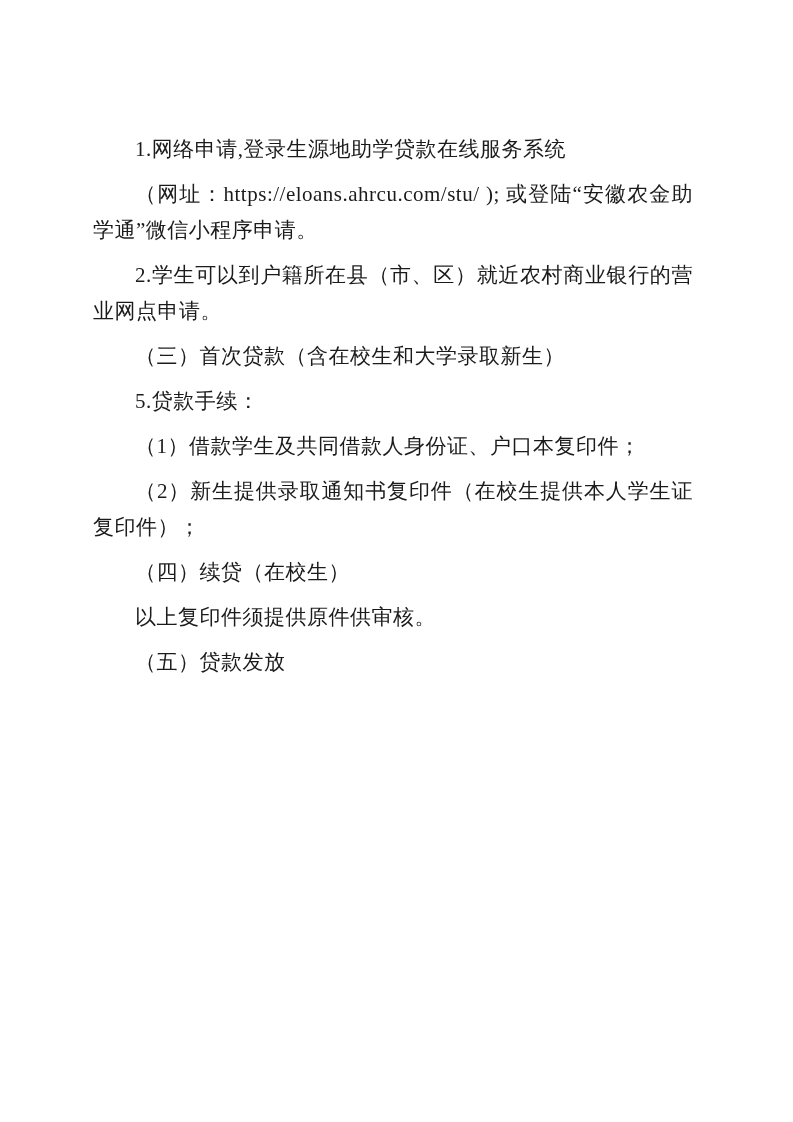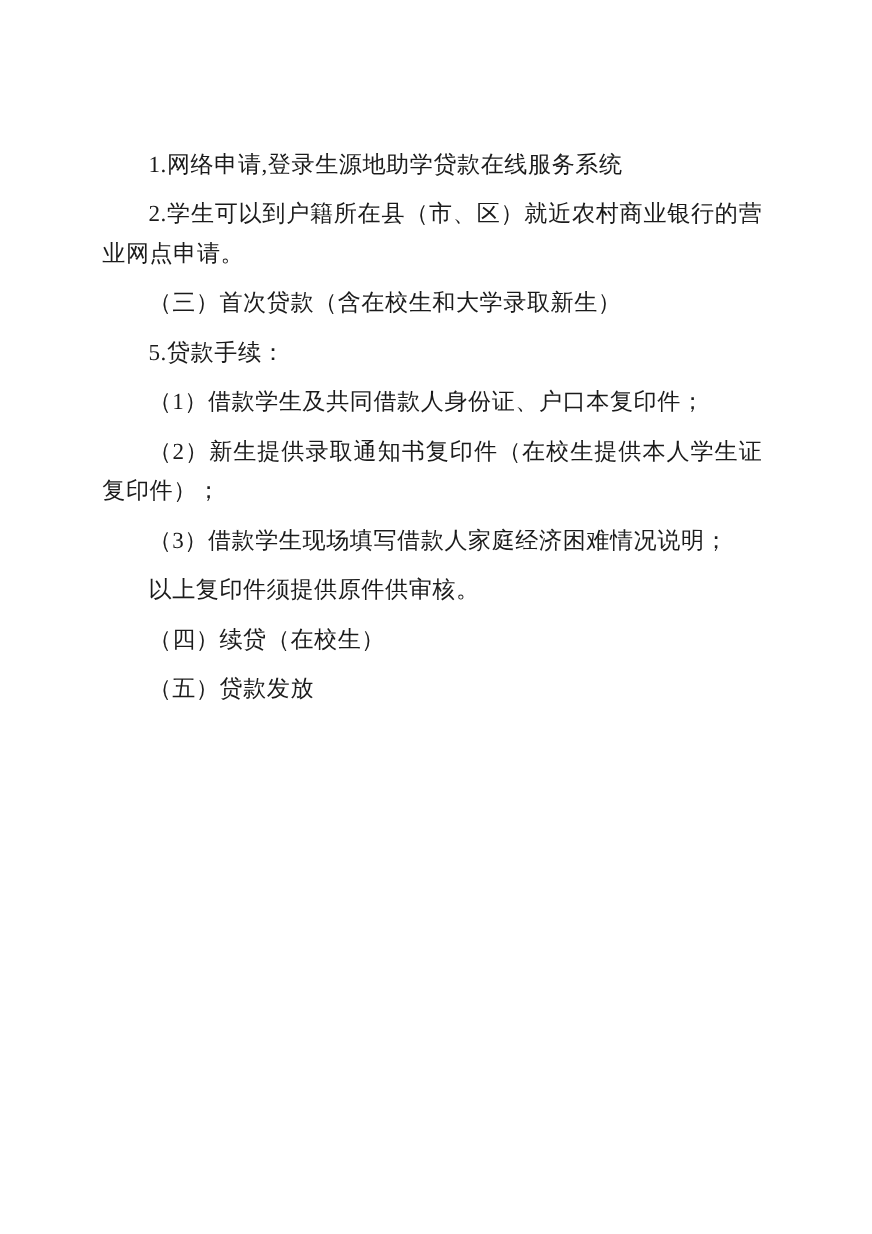--- a/index.html
+++ b/index.html
@@ -32,23 +32,23 @@
     word-break: break-word;
   }
 </style>
 </head>
 <body>
 
 <div class="page">
   <div class="doc-body">
 
   <p>1.网络申请,登录生源地助学贷款在线服务系统</p>
+      <p>（网址：https://eloans.ahrcu.com/stu/ ); 或登陆“安徽农金助学通”微信小程序申请。</p>
       <p>2.学生可以到户籍所在县（市、区）就近农村商业银行的营业网点申请。</p>
       <p>（三）首次贷款（含在校生和大学录取新生）</p>
       <p>5.贷款手续：</p>
       <p>（1）借款学生及共同借款人身份证、户口本复印件；</p>
       <p>（2）新生提供录取通知书复印件（在校生提供本人学生证复印件）；</p>
-      <p>（3）借款学生现场填写借款人家庭经济困难情况说明；</p>
+      <p>（四）续贷（在校生）</p>
       <p>以上复印件须提供原件供审核。</p>
-      <p>（四）续贷（在校生）</p>
       <p>（五）贷款发放</p>
     </div>
 </div>
 
 </body></html>

